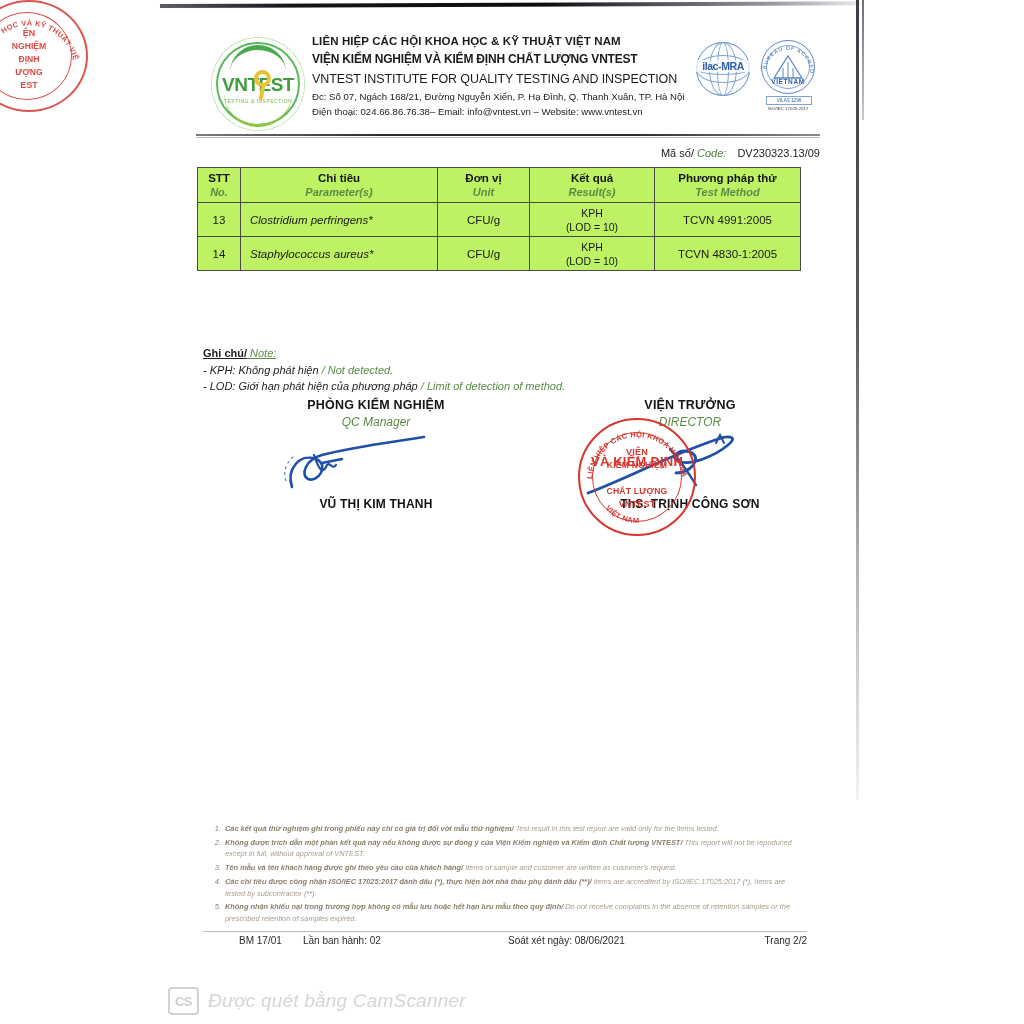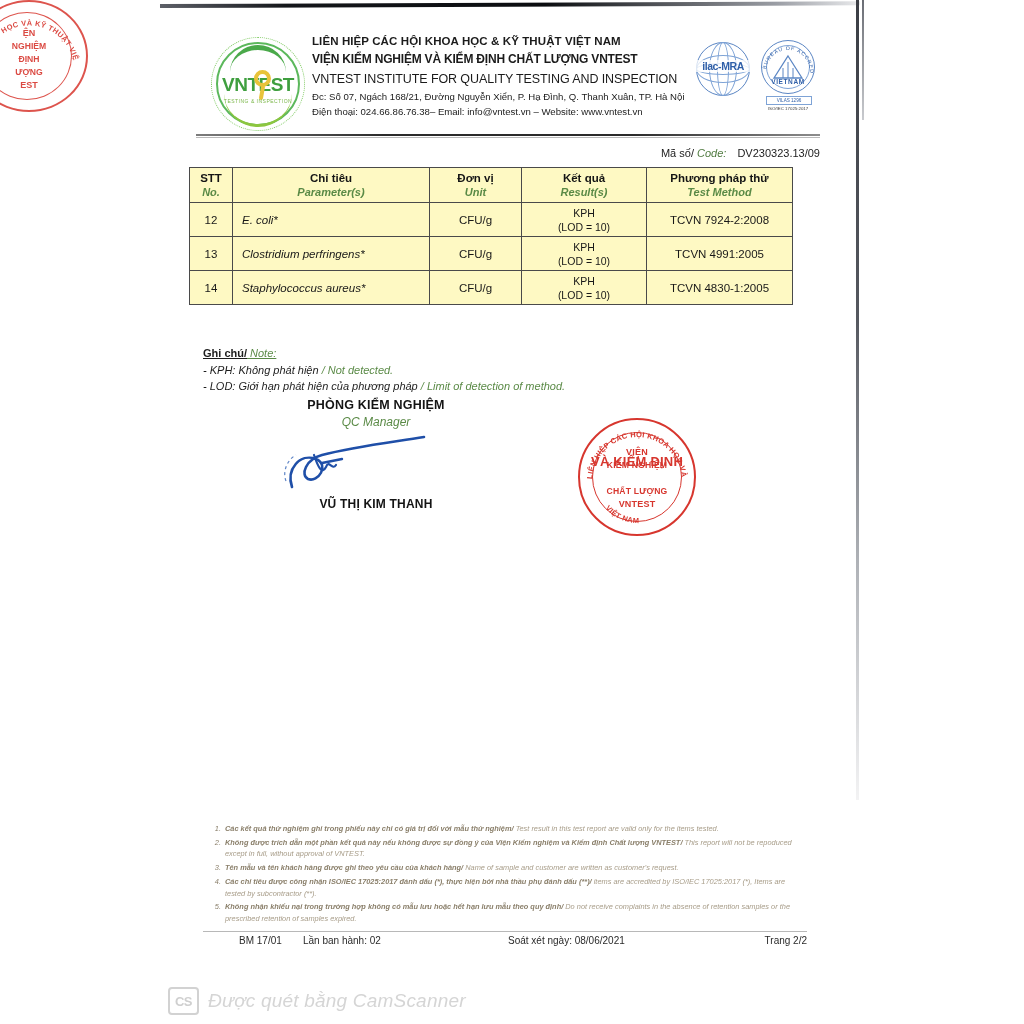--- a/index.html
+++ b/index.html
@@ -132,24 +132,24 @@
   #code-line{
     position:absolute;left:560px;top:147px;width:260px;
     font-size:11px;color:#1c1c1c;text-align:right;
   }
   #code-line .code-vn{color:#1c1c1c;}
   #code-line .code-en{color:#4f7a3f;font-style:italic;}
   #code-line .code-val{color:#1c1c1c;margin-left:8px;}
 
   
   #result-table{
-    position:absolute;left:189px;top:167px;width:603px;
+    position:absolute;left:197px;top:167px;width:603px;
     border-collapse:collapse;
     table-layout:fixed;
-    background:#fef9c3;
+    background:#bef264;
   }
   #result-table td,#result-table th{
     border:1.1px solid #4a4a4a;
     padding:0;
     color:#181818;
   }
   #result-table th{
     height:34px;vertical-align:middle;text-align:center;
   }
   .th-vn{font-size:11.5px;font-weight:bold;line-height:14px;color:#151515;}
@@ -339,30 +339,20 @@
           <div class="th-en">Result(s)</div>
         </th>
         <th>
           <div class="th-vn">Phương pháp thử</div>
           <div class="th-en">Test Method</div>
         </th>
       </tr>
     </thead>
     <tbody>
       <tr>
-        <td class="c-no">12</td>
-        <td class="c-param ital">E. coli*</td>
-        <td class="c-unit">CFU/g</td>
-        <td class="c-result">
-          <div>KPH</div>
-          <div>(LOD = 10)</div>
-        </td>
-        <td class="c-method">TCVN 7924-2:2008</td>
-      </tr>
-      <tr>
         <td class="c-no">13</td>
         <td class="c-param ital">Clostridium perfringens*</td>
         <td class="c-unit">CFU/g</td>
         <td class="c-result">
           <div>KPH</div>
           <div>(LOD = 10)</div>
         </td>
         <td class="c-method">TCVN 4991:2005</td>
       </tr>
       <tr>
@@ -397,20 +387,32 @@
       <svg class="sig-svg" width="240" height="68" viewBox="0 0 240 68">
         <path d="M36 58 C30 40, 44 24, 60 30 C74 36, 62 54, 52 50 C44 46, 50 30, 66 26 C96 18, 130 14, 168 8" fill="none" stroke="#1f4fa8" stroke-width="2.6" stroke-linecap="round"></path>
         <path d="M58 26 C62 38, 66 46, 70 38 C73 30, 76 42, 80 36" fill="none" stroke="#1f4fa8" stroke-width="2.2" stroke-linecap="round"></path>
         <path d="M66 34 L86 30" fill="none" stroke="#1f4fa8" stroke-width="2.4" stroke-linecap="round"></path>
         <path d="M30 52 C26 42, 32 30, 40 26" fill="none" stroke="#5d84c6" stroke-width="1.2" stroke-dasharray="3 3"></path>
       </svg>
     </div>
     <div class="sig-name">VŨ THỊ KIM THANH</div>
   </div>
 
+  <div id="sig-right">
+    <div class="sig-title-vn">VIỆN TRƯỞNG</div>
+    <div class="sig-title-en">DIRECTOR</div>
+    <div class="sig-space">
+      <svg class="sig-svg" width="240" height="68" viewBox="0 0 240 68">
+        <path d="M18 64 C60 48, 100 26, 148 10 C160 6, 168 8, 158 16 C146 26, 120 38, 108 32 C98 27, 112 18, 122 24 C132 30, 120 44, 106 44" fill="none" stroke="#1f4fa8" stroke-width="2.8" stroke-linecap="round"></path>
+        <path d="M100 20 C112 34, 120 46, 126 56" fill="none" stroke="#1f4fa8" stroke-width="2.4" stroke-linecap="round"></path>
+        <path d="M146 14 L150 6 L154 14" fill="none" stroke="#1f4fa8" stroke-width="2" stroke-linecap="round"></path>
+      </svg>
+    </div>
+    <div class="sig-name">ThS. TRỊNH CÔNG SƠN</div>
+  </div>
 
   <div id="stamp-main" class="stamp">
     <div class="stamp-inner" style="left:12px;top:12px;width:90px;height:90px;"></div>
     <svg class="stamp-arc" width="114" height="114" viewBox="0 0 114 114">
       <defs>
         <path id="stampArcTop" d="M 12,62 A 45,45 0 0 1 102,62"></path>
         <path id="stampArcBot" d="M 16,62 A 41,41 0 0 0 98,62"></path>
       </defs>
       <text font-size="7.4" font-weight="bold" fill="#d7362e" font-family="Liberation Sans, sans-serif" letter-spacing="0.35">
         <textPath href="#stampArcTop" startOffset="2%">LIÊN HIỆP CÁC HỘI KHOA HỌC VÀ KỸ THUẬT</textPath>
@@ -453,21 +455,21 @@
     </div>
     <div class="fn">
       <div class="num">2.</div>
       <div class="body">
         <span class="vn">Không được trích dẫn một phần kết quả này nếu không được sự đồng ý của Viện Kiểm nghiệm và Kiểm định Chất lượng VNTEST/</span><span class="en"> This report will not be repoduced except in full, without approval of VNTEST.</span>
       </div>
     </div>
     <div class="fn">
       <div class="num">3.</div>
       <div class="body">
-        <span class="vn">Tên mẫu và tên khách hàng được ghi theo yêu cầu của khách hàng/</span><span class="en"> Name of sample and customer are written as customer's request.</span>
+        <span class="vn">Tên mẫu và tên khách hàng được ghi theo yêu cầu của khách hàng/</span><span class="en"> Items of sample and customer are written as customer's request.</span>
       </div>
     </div>
     <div class="fn">
       <div class="num">4.</div>
       <div class="body">
         <span class="vn">Các chỉ tiêu được công nhận ISO/IEC 17025:2017 đánh dấu (*), thực hiện bởi nhà thầu phụ đánh dấu (**)/</span><span class="en"> items are accredited by ISO/IEC 17025:2017 (*), Items are tested by subcontractor (**).</span>
       </div>
     </div>
     <div class="fn">
       <div class="num">5.</div>

